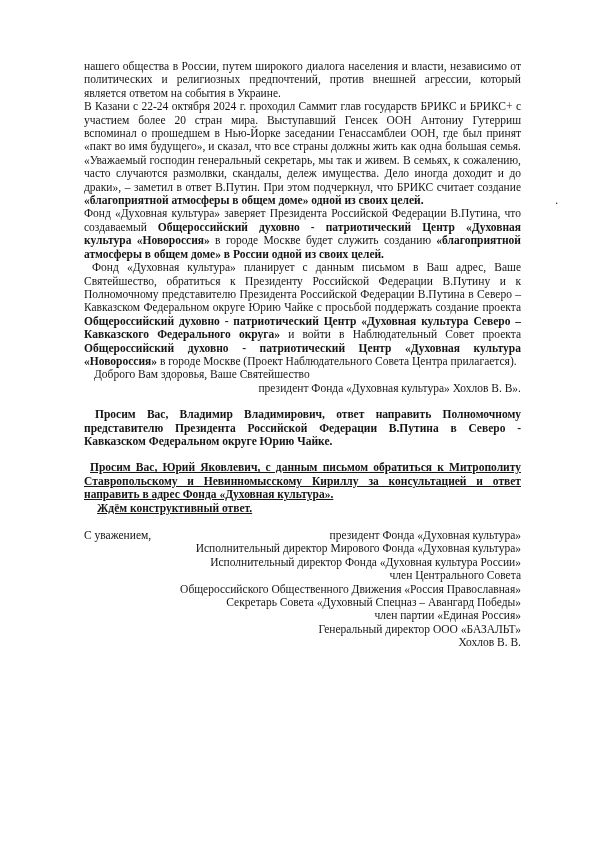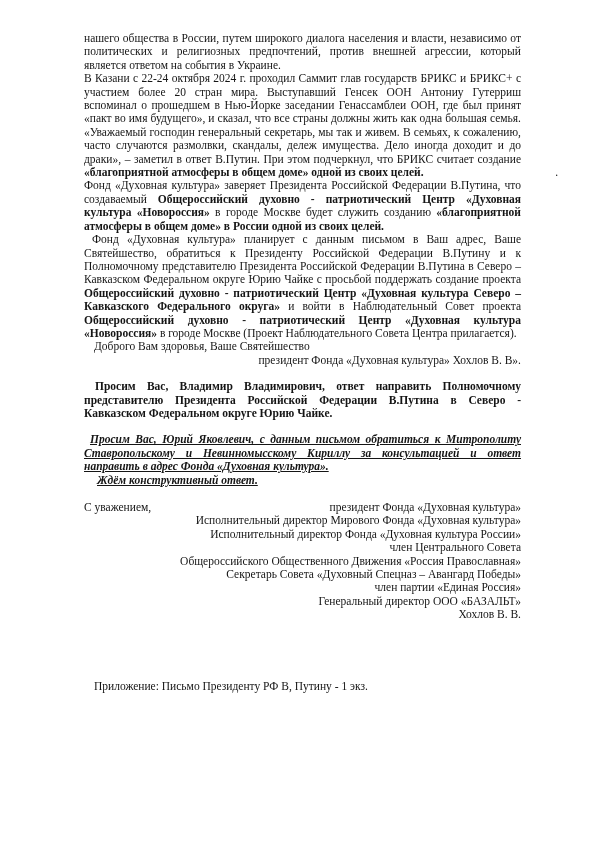--- a/index.html
+++ b/index.html
@@ -14,29 +14,29 @@
     background: #ffffff;
     overflow: hidden;
     font-family: "Liberation Serif", serif;
     font-size: 11.5px;
     line-height: 13.4px;
     color: #151515;
   }
   .content {
     position: absolute;
     left: 84px;
-    top: 32px;
+    top: 60px;
     width: 437px;
   }
   .para { margin: 0; }
   .align-justify { text-align: justify; }
   .align-left    { text-align: left; margin-left: 10px; }
   .align-right   { text-align: right; }
   .b { font-weight: bold; }
-  .i { font-style: italic; }
+  .i { }
   .u { text-decoration: underline; }
   .fr { float: right; margin-right: -37px; }
   .sig-row { position: relative; text-align: right; }
   .sig-left { position: absolute; left: 0; top: 0; }
 </style>
 </head>
 <body>
 
 <div class="page">
   <div class="content">
@@ -58,15 +58,14 @@
         <div>Исполнительный директор Мирового Фонда «Духовная культура»</div>
         <div>Исполнительный директор Фонда «Духовная культура России»</div>
         <div>член Центрального Совета</div>
         <div>Общероссийского Общественного Движения «Россия Православная»</div>
         <div>Секретарь Совета «Духовный Спецназ – Авангард Победы»</div>
         <div>член партии «Единая Россия»</div>
         <div>Генеральный директор ООО «БАЗАЛЬТ»</div>
         <div>Хохлов В. В.</div>
       </div>
       <div style="height: 58px;"></div>
-      <div class="para align-left"><span>Приложение:  Письмо Президенту РФ В, Путину  - 1 экз.</span></div>
     </div>
 </div>
 
 </body></html>

